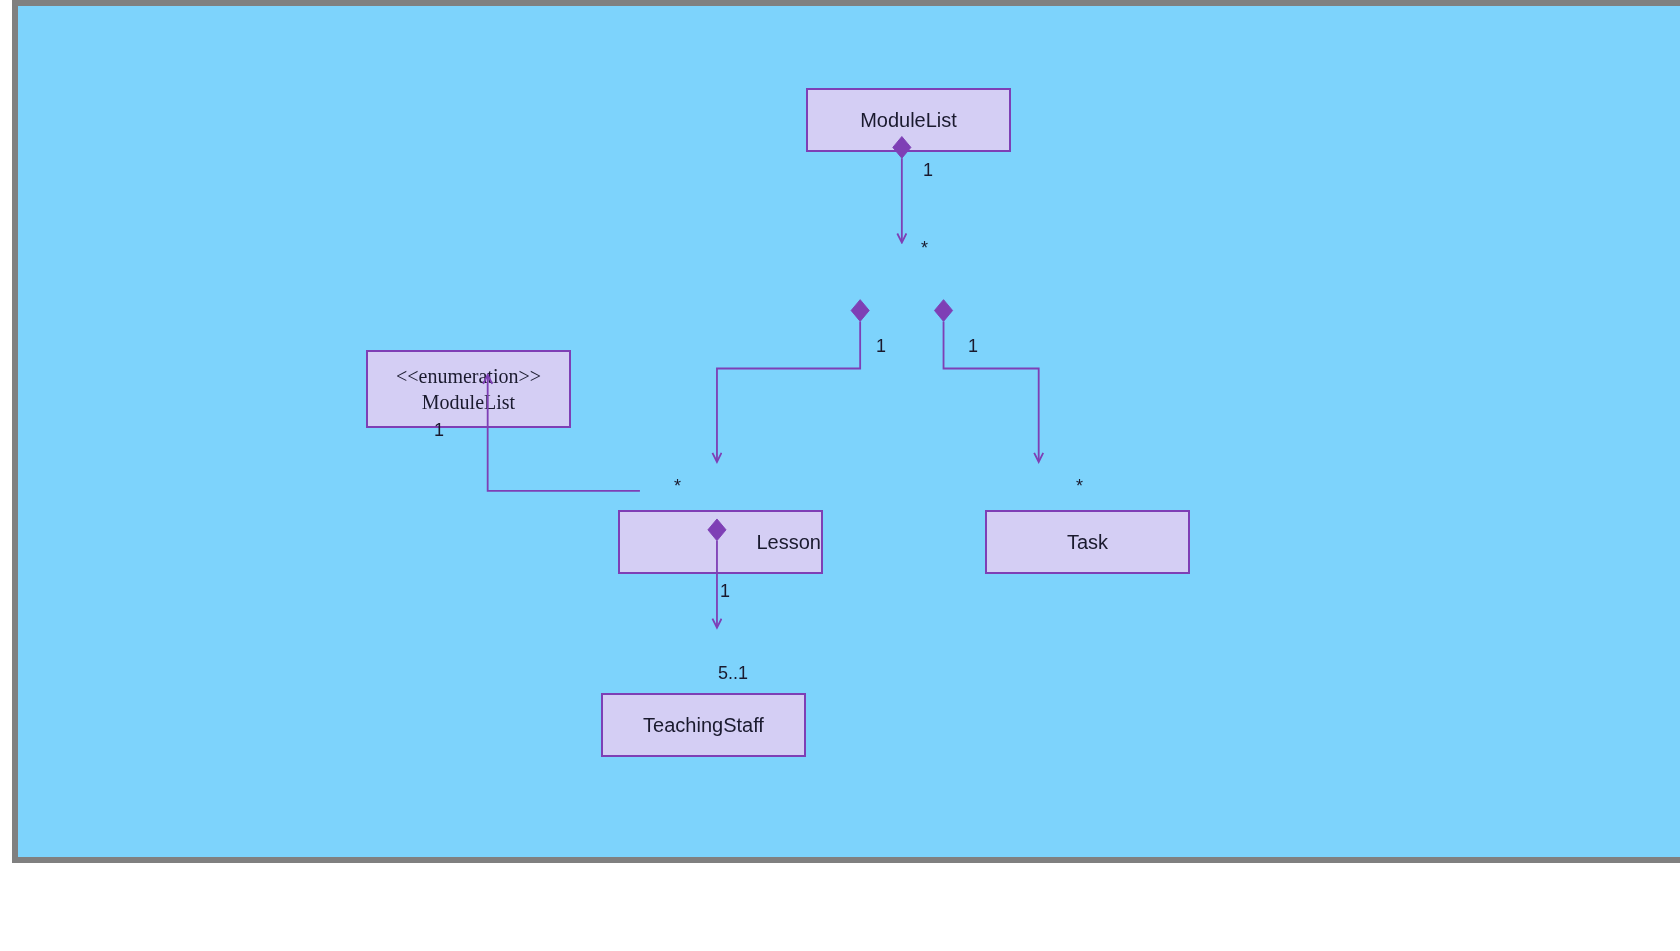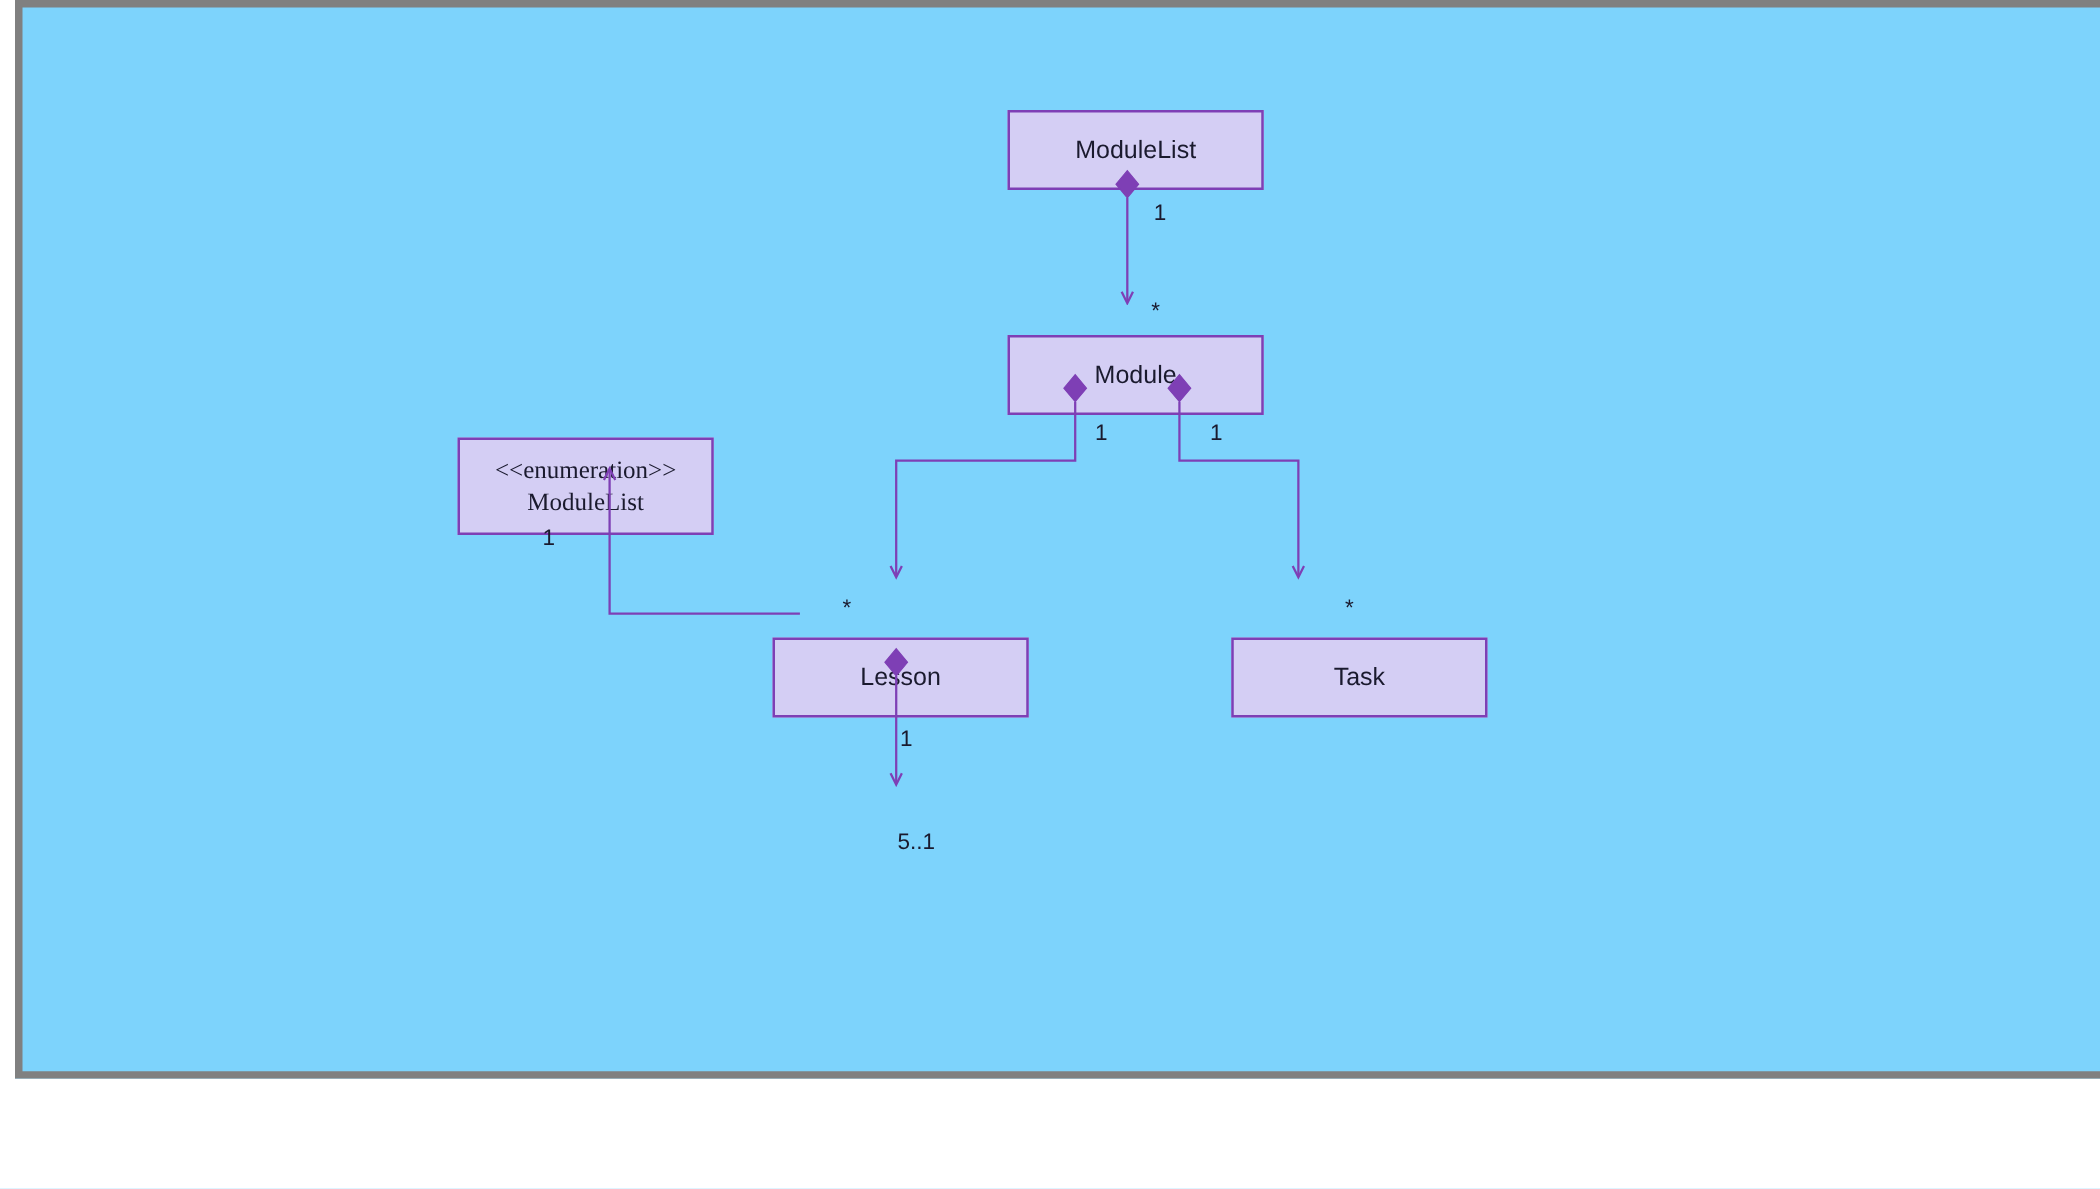--- a/index.html
+++ b/index.html
@@ -46,37 +46,37 @@
 </style>
 </head>
 <body>
 
 <div class="outer-frame">
 
   <div class="uml-box" style="left:788px; top:82px; width:201px; height:60px;">
     <span>ModuleList</span>
   </div>
 
-  <div class="uml-box" style="left:788px; top:262px; width:201px; height:60px;">
-    <span>Module</span>
-  </div>
 
   <div class="uml-box" style="left:348px; top:344px; width:201px; height:74px;font-family:Liberation Serif, serif;">
     <span>&lt;&lt;enumeration&gt;&gt;</span>
     <span>ModuleList</span>
   </div>
 
-  <div class="uml-box" style="left:600px; top:504px; width:201px; height:60px;">
+  <div class="uml-box" style="left:600px; top:504px; width:201px; height:60px;align-items:flex-end;">
     <span>Lesson</span>
   </div>
 
   <div class="uml-box" style="left:967px; top:504px; width:201px; height:60px;">
     <span>Task</span>
   </div>
 
+  <div class="uml-box" style="left:583px; top:687px; width:201px; height:60px;">
+    <span>TeachingStaff</span>
+  </div>
 
   <svg class="connectors" viewBox="0 0 1668 939">
     <defs>
       <marker id="arrow" markerWidth="14" markerHeight="14" refX="11" refY="6" orient="auto" markerUnits="userSpaceOnUse">
         <path d="M2,1 L12,6 L2,11" fill="none" stroke="#7e3fb5" stroke-width="2"></path>
       </marker>
     </defs>
 
     <g>
 

